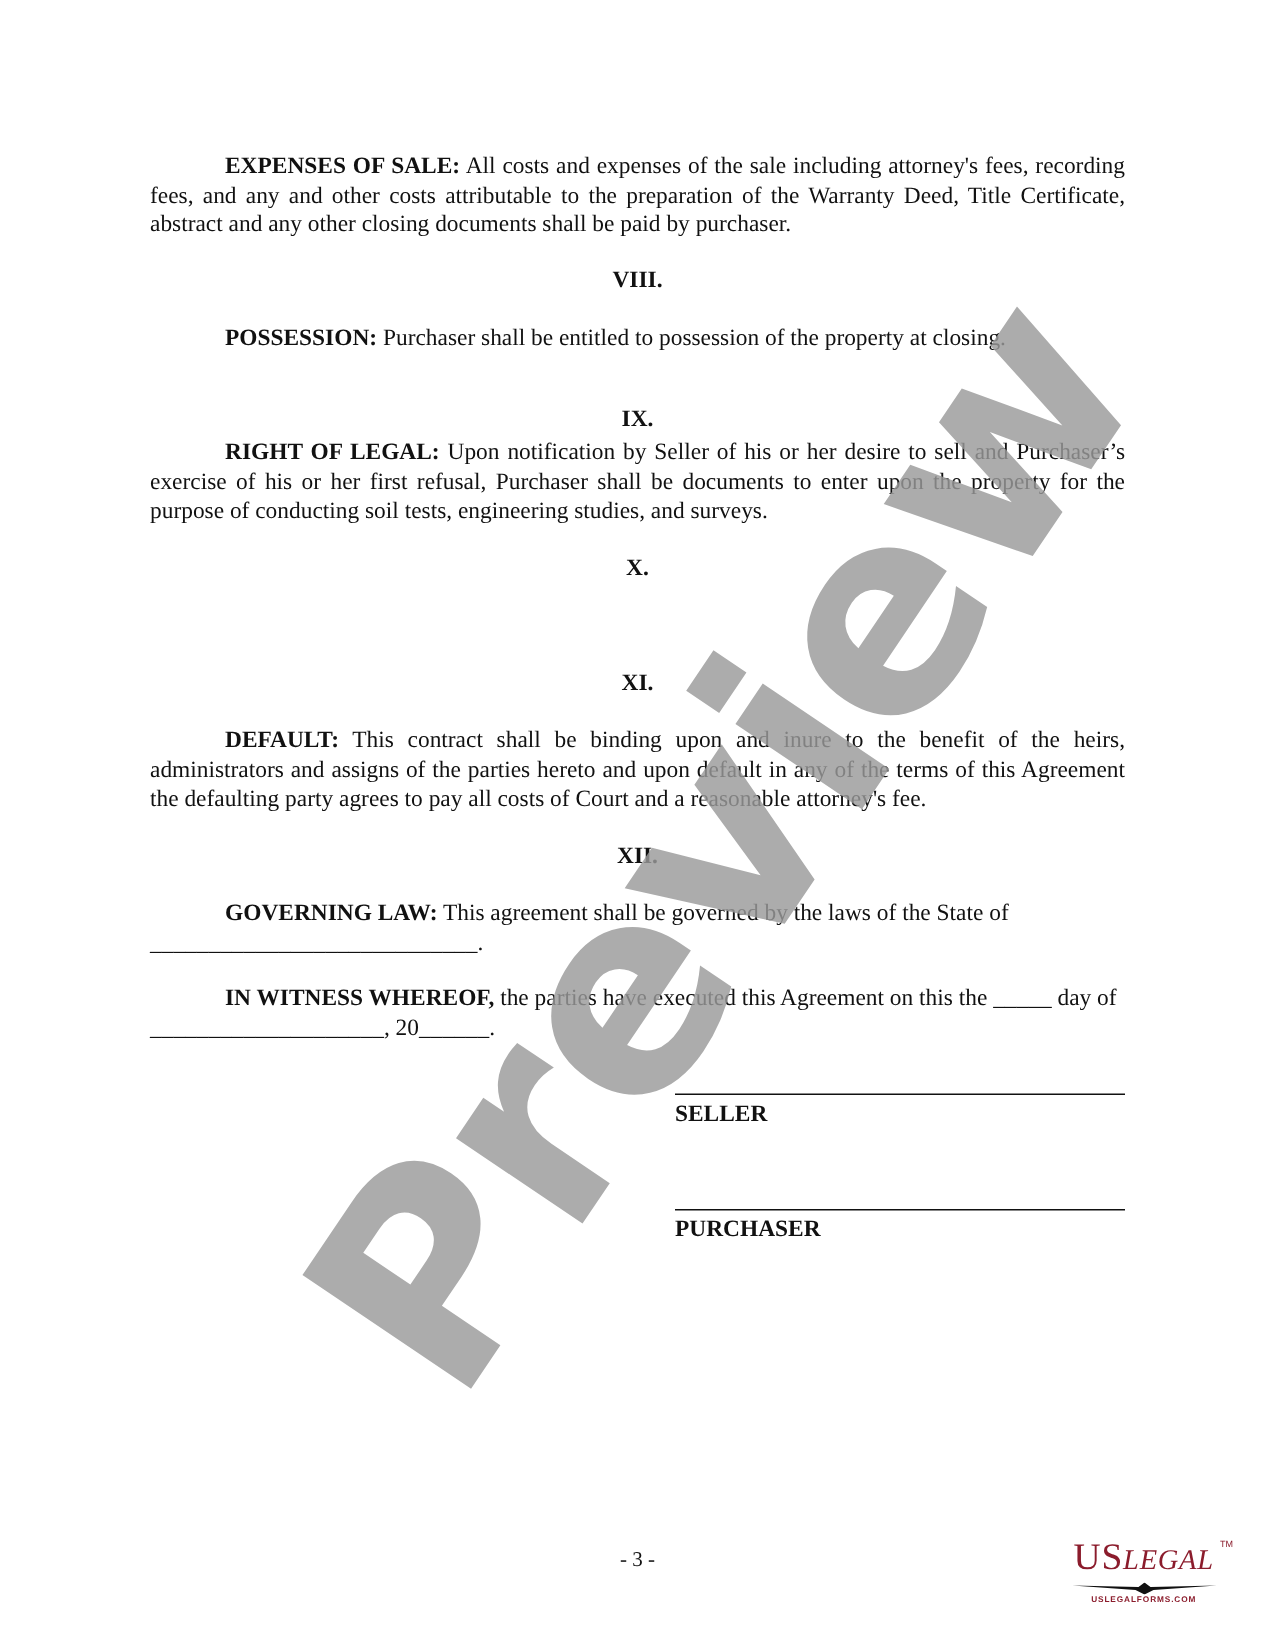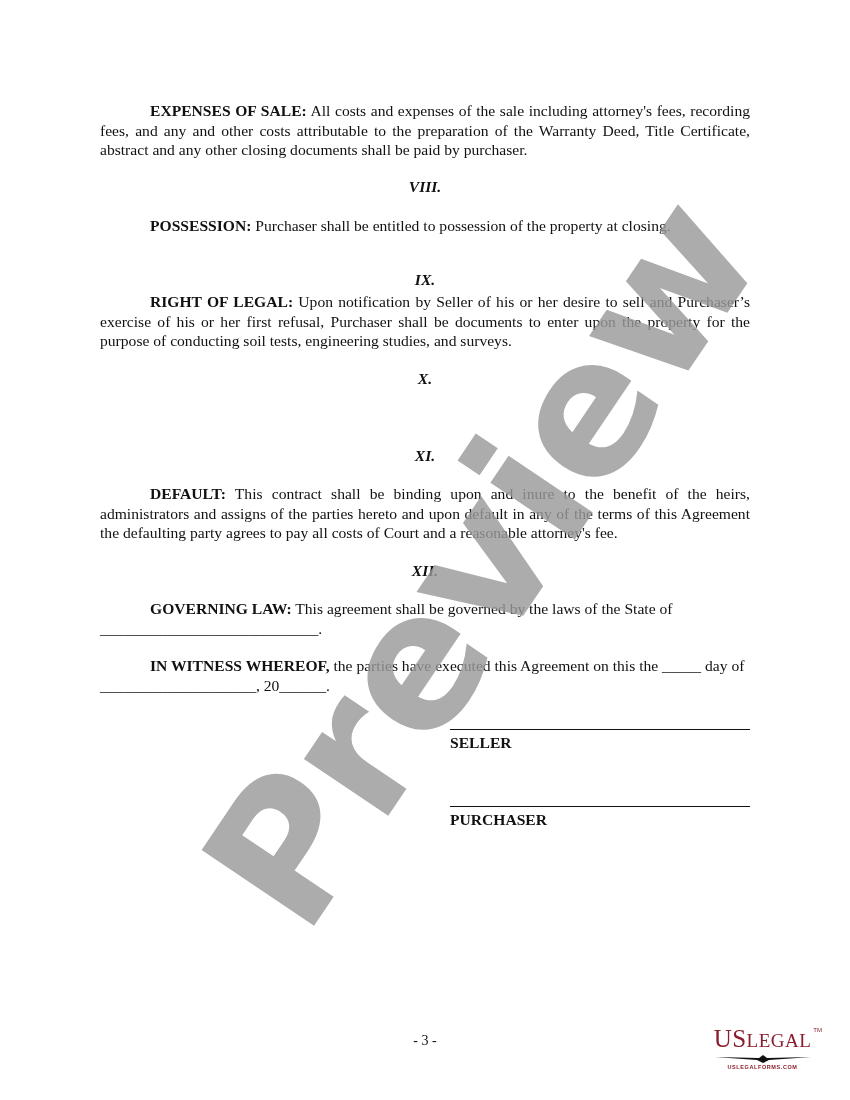--- a/index.html
+++ b/index.html
@@ -9,21 +9,21 @@
       font-family: "Liberation Serif", serif; font-size: 15.6px; color: #111;
     }
     .para {
       position: absolute; left: 100px; width: 650px;
       line-height: 19.5px; text-align: justify; margin: 0;
     }
     .para .indent { display: inline-block; width: 50px; }
     .para b { font-weight: bold; }
     .heading {
       position: absolute; left: 100px; width: 650px; text-align: center;
-      font-weight: bold; margin: 0; line-height: 19.5px; font-style: italic;
+      font-weight: bold; margin: 0; line-height: 19.5px;
     }
     .sig-line {
       position: absolute; left: 450px; width: 300px; height: 0;
       border-top: 1.5px solid #111;
     }
     .sig-label { position: absolute; left: 450px; margin: 0; line-height: 19.5px; font-weight: bold; }
     .page-num {
       position: absolute; left: 0; width: 850px; top: 1033px; text-align: center;
       font-size: 14px; margin: 0;
     }
@@ -35,21 +35,21 @@
       white-space: nowrap; pointer-events: none; line-height: 1;
     }
     .logo {
       position: absolute; left: 705px; top: 1026px; width: 115px; height: 42px;
       text-align: center;
     }
     .logo-word {
       font-family: "Liberation Serif", serif; color: #8b1c2c; font-size: 25px;
       line-height: 26px; letter-spacing: 0.5px; margin: 0;
     }
-    .logo-word .small { font-size: 19px; }
+    .logo-word .small { font-size: 19px; font-style: italic; }
     .logo-tm { position: absolute; right: -2px; top: 1px; font-size: 6px; color: #8b1c2c; font-family: "Liberation Sans", sans-serif; }
     .logo-wing { display: block; margin: 1px auto 0 auto; }
     .logo-url {
       font-family: "Liberation Sans", sans-serif; font-size: 5.5px; color: #8b1c2c;
       letter-spacing: 0.6px; margin: 1px 0 0 0; font-weight: bold;
     }
   </style>
 </head>
 <body>
 

